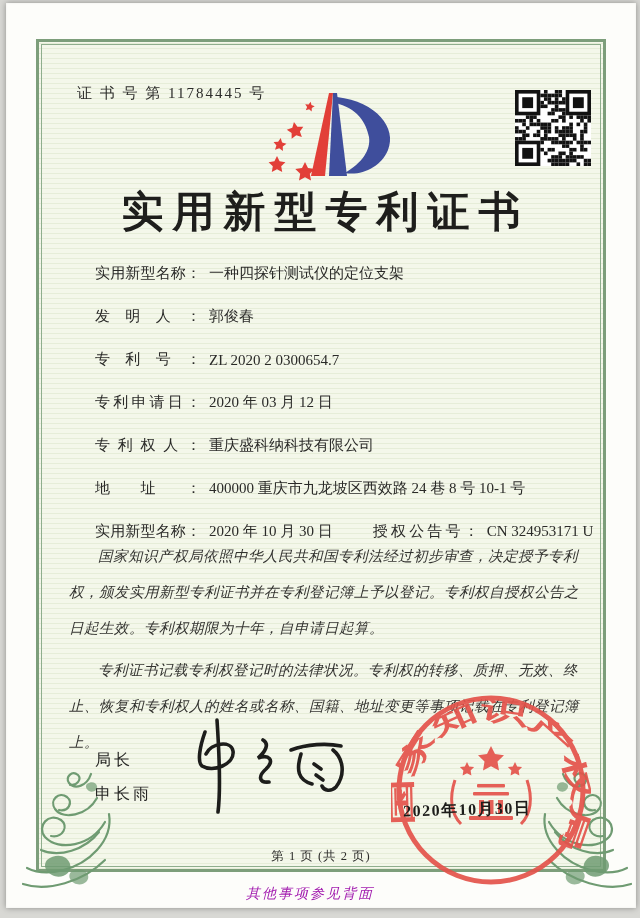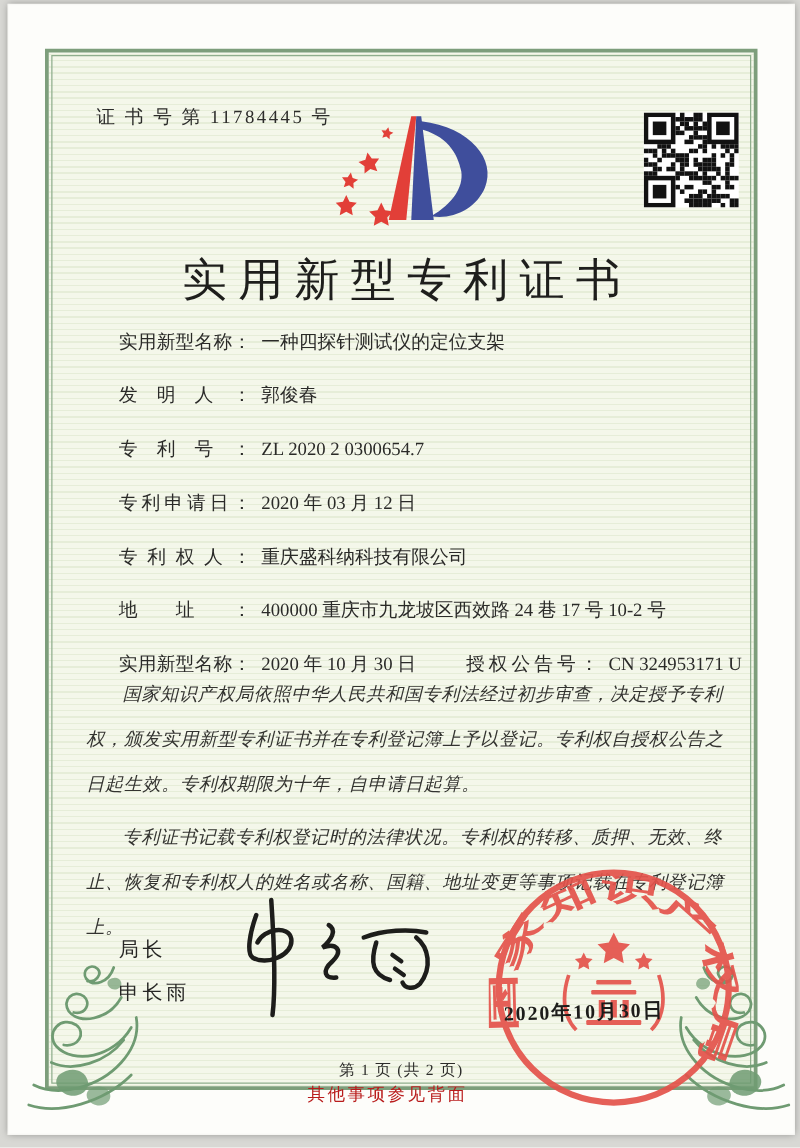--- a/index.html
+++ b/index.html
@@ -23,22 +23,22 @@
     position:absolute;left:2px;top:2px;right:2px;bottom:2px;
     border:1px solid #8fae8d;pointer-events:none;
   }
   .cert-no{
     position:absolute;left:38px;top:42px;
     font-size:15px;color:#2c2c2a;letter-spacing:2px;
   }
   .logo{position:absolute;left:226px;top:46px;}
   .qr{position:absolute;left:476px;top:48px;background:#fff;}
   .title{
-    position:absolute;left:0;right:0;top:142px;margin:16px;
-    text-align:center;font-size:36px;font-weight:normal;color:#1e1e1c;
+    position:absolute;left:0;right:0;top:142px;margin:0;
+    text-align:center;font-size:42px;font-weight:bold;color:#1e1e1c;
     letter-spacing:9px;text-indent:9px;
   }
   .fields{position:absolute;left:36px;top:222px;width:512px;margin-left:20px;}
   .field-row{margin-bottom:24px;font-size:15px;color:#2a2a28;white-space:nowrap;}
   .field-label{
     display:inline-block;width:106px;
     text-align:justify;text-align-last:justify;
     vertical-align:bottom;
   }
   .field-value{margin-left:8px;}
@@ -53,22 +53,22 @@
   .seal-date{
     position:absolute;left:364px;top:757px;width:190px;
     font-size:16px;font-weight:600;color:#1c1c1a;letter-spacing:1.5px;
     transform:rotate(-1.5deg);
   }
   .page-info{
     position:absolute;left:0;right:0;top:806px;text-align:center;
     font-size:12.5px;color:#2c2c2a;letter-spacing:1px;
   }
   .back-note{
-    position:absolute;left:240px;top:864px;
-    font-size:14px;color:#b91c1c;letter-spacing:2px;
+    position:absolute;left:240px;top:882px;
+    font-size:14px;font-style:italic;color:#a21caf;letter-spacing:2px;
   }
   .corner{position:absolute;pointer-events:none;}
   .corner-left{left:-22px;top:726px;}
   .corner-right{left:468px;top:726px;transform:scaleX(-1);}
 </style>
 </head>
 <body>
 
 <div class="paper">
   <div class="frame">
@@ -295,21 +295,21 @@
       <div class="field-row">
         <span class="field-label">专利号：</span><span class="field-value">ZL 2020 2 0300654.7</span>
       </div>
       <div class="field-row">
         <span class="field-label">专利申请日：</span><span class="field-value">2020 年 03 月 12 日</span>
       </div>
       <div class="field-row">
         <span class="field-label">专利权人：</span><span class="field-value">重庆盛科纳科技有限公司</span>
       </div>
       <div class="field-row">
-        <span class="field-label">地址：</span><span class="field-value">400000 重庆市九龙坡区西效路 24 巷 17 号 10-2 号</span>
+        <span class="field-label">地址：</span><span class="field-value">400000 重庆市九龙坡区西效路 24 巷 8 号 10-1 号</span>
       </div>
       <div class="field-row">
         <span class="field-label">实用新型名称：</span><span class="field-value">2020 年 10 月 30 日</span><span class="pair2"><span class="field-label">授权公告号：</span><span class="field-value">CN 324953171 U</span></span>
       </div>
     </div>
 
     <div class="paras">
       <p>国家知识产权局依照中华人民共和国专利法经过初步审查，决定授予专利权，颁发实用新型专利证书并在专利登记簿上予以登记。专利权自授权公告之日起生效。专利权期限为十年，自申请日起算。</p>
       <p>专利证书记载专利权登记时的法律状况。专利权的转移、质押、无效、终止、恢复和专利权人的姓名或名称、国籍、地址变更等事项记载在专利登记簿上。</p>
     </div>

